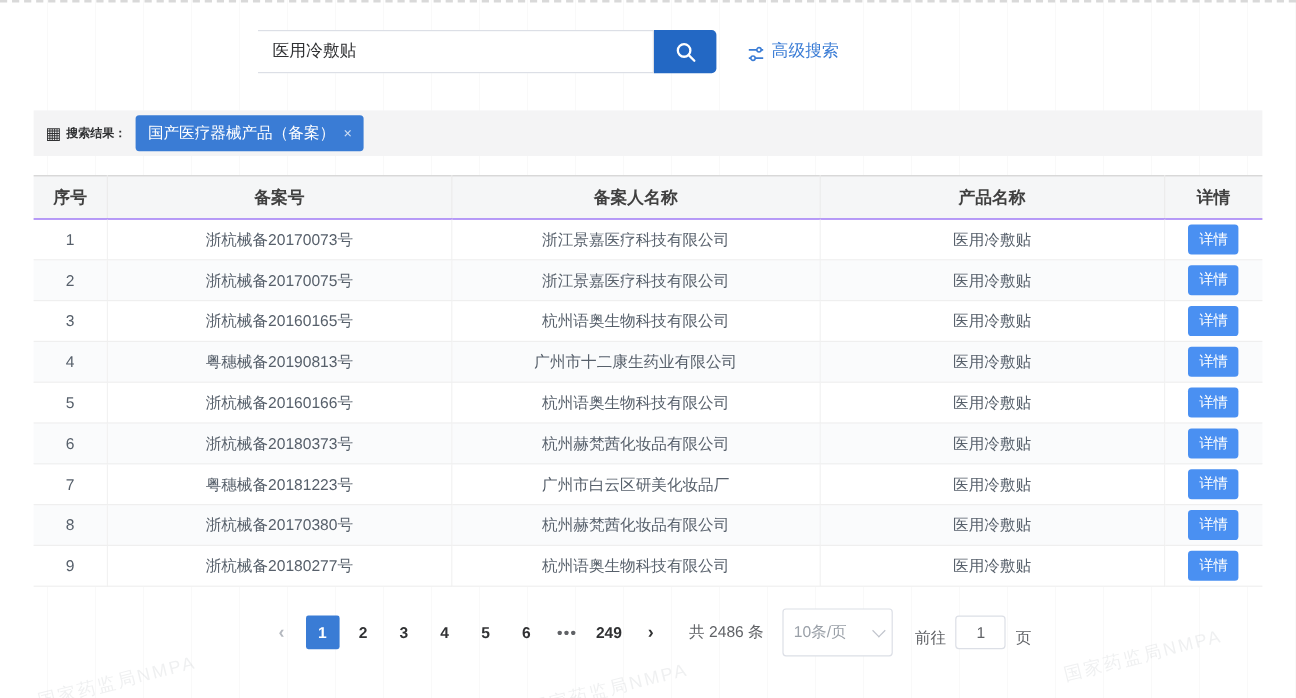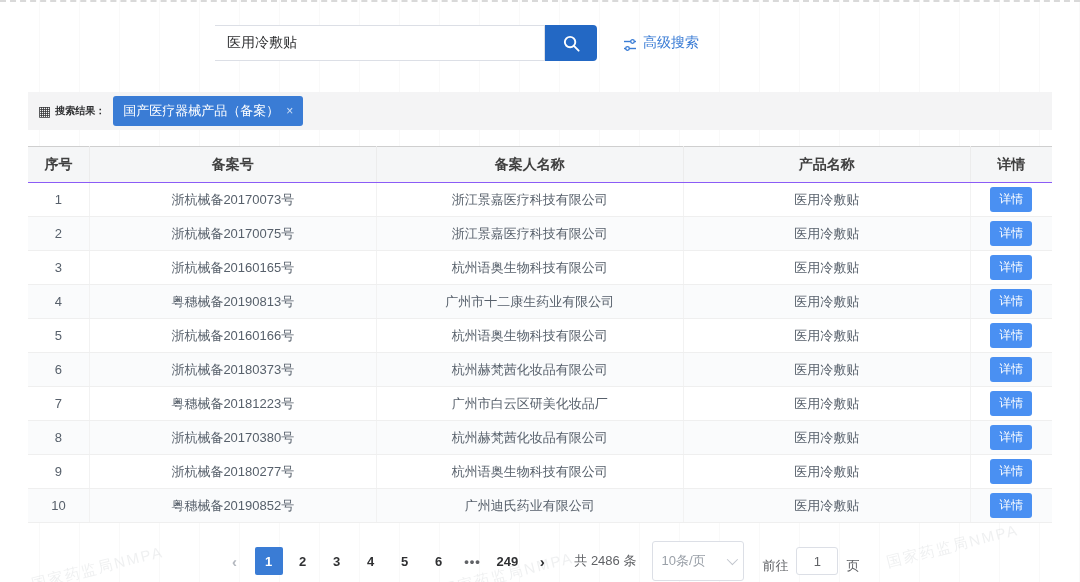--- a/index.html
+++ b/index.html
@@ -194,27 +194,20 @@
           <td class="col-0">8</td>
           <td class="col-1">浙杭械备20170380号</td>
           <td class="col-2">杭州赫梵茜化妆品有限公司</td>
           <td class="col-3">医用冷敷贴</td>
           <td class="col-4"><button class="detail-btn">详情</button></td>
         </tr>
         <tr>
           <td class="col-0">9</td>
           <td class="col-1">浙杭械备20180277号</td>
           <td class="col-2">杭州语奥生物科技有限公司</td>
-          <td class="col-3">医用冷敷贴</td>
-          <td class="col-4"><button class="detail-btn">详情</button></td>
-        </tr>
-        <tr>
-          <td class="col-0">10</td>
-          <td class="col-1">粤穗械备20190852号</td>
-          <td class="col-2">广州迪氏药业有限公司</td>
           <td class="col-3">医用冷敷贴</td>
           <td class="col-4"><button class="detail-btn">详情</button></td>
         </tr>
       </tbody>
   </table>
 </div>
 
 <div class="pagination">
   <span class="pg-btn pg-arrow prev">‹</span>
   <span style="display:flex;gap:6px;">

